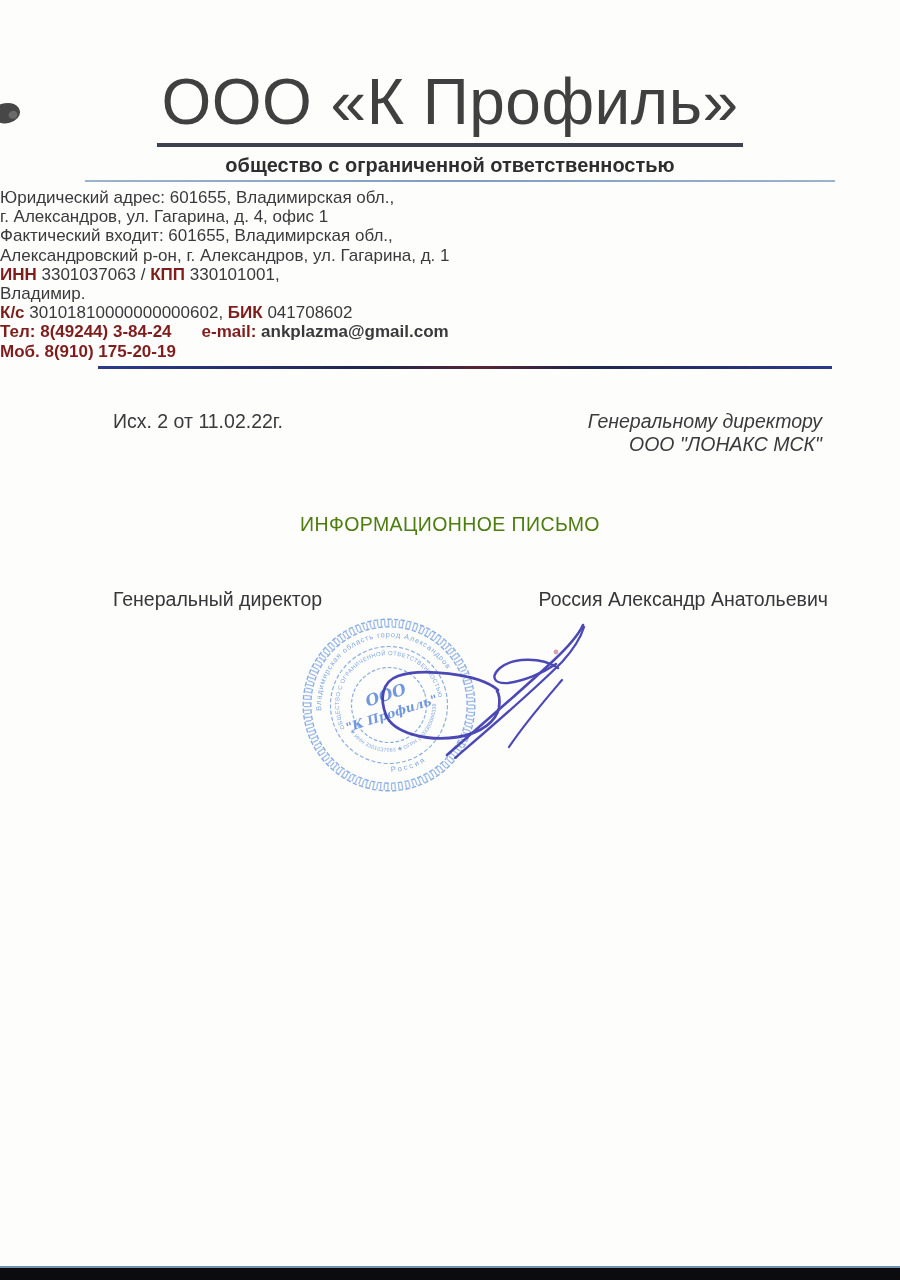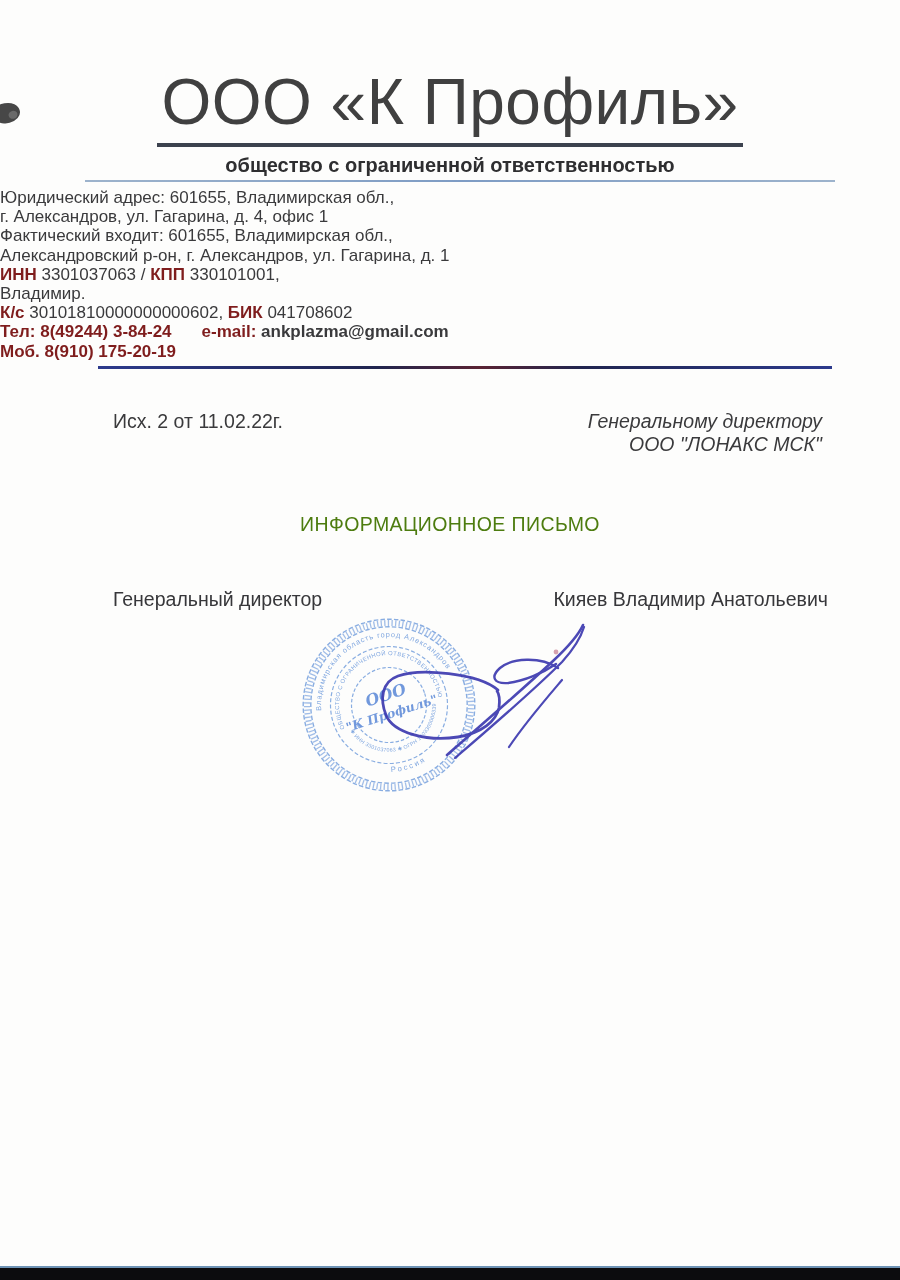--- a/index.html
+++ b/index.html
@@ -132,21 +132,21 @@
     <div class="recipient">
       <div>Генеральному директору</div>
       <div>ООО "ЛОНАКС МСК"</div>
     </div>
   </div>
 
   <div class="letter-title">ИНФОРМАЦИОННОЕ ПИСЬМО</div>
 
   <div class="sign-row">
     <div>Генеральный директор</div>
-    <div>Кияев Владимир Анатольевич</div>
+    <div>Россия Александр Анатольевич</div>
   </div>
 
   <svg class="stamp-svg" viewBox="-90 -90 180 180" aria-hidden="true">
     <g transform="rotate(-18)" opacity="0.88">
       <circle r="82" fill="none" stroke="#7aa3de" stroke-width="6" stroke-dasharray="1.3 2.3" opacity="0.8"></circle>
       <circle r="85.8" fill="none" stroke="#7aa3de" stroke-width="1.4" stroke-dasharray="4.5 2.2"></circle>
       <circle r="78.2" fill="none" stroke="#7aa3de" stroke-width="1.4" stroke-dasharray="4.5 2.2"></circle>
       <circle r="58.5" fill="none" stroke="#7aa3de" stroke-width="1.2" stroke-dasharray="4 2.2"></circle>
       <circle r="37.5" fill="none" stroke="#7aa3de" stroke-width="1.2" stroke-dasharray="3.5 2"></circle>
 

